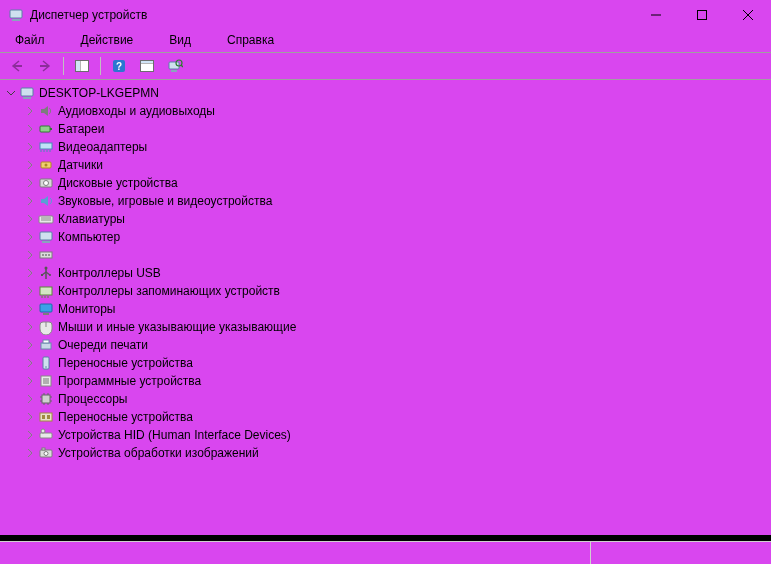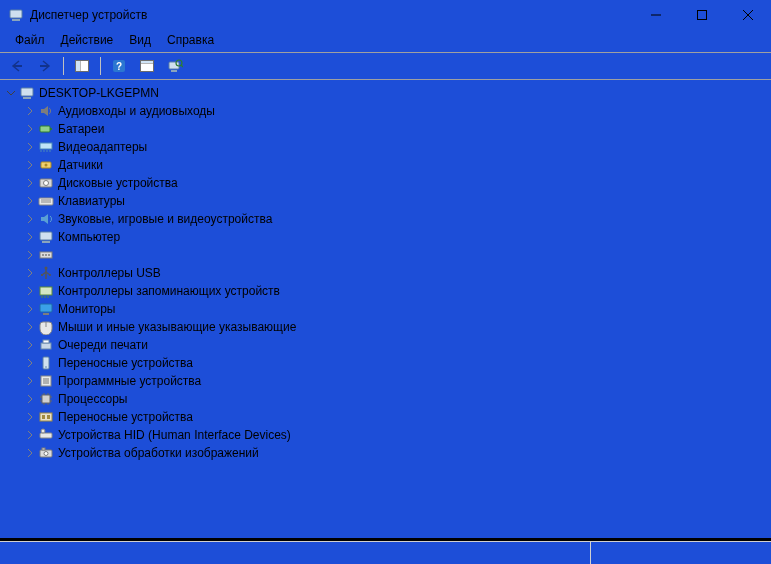--- a/index.html
+++ b/index.html
@@ -1,30 +1,30 @@
 <!DOCTYPE html>
 <html><head>
 <meta charset="utf-8">
 <style>
 html,body{margin:0;padding:0;font-family:"Segoe UI",Tahoma,sans-serif;font-size:12px;background:#fff;color:#000;height:100%}
-.window{width:771px;height:564px;display:flex;flex-direction:column;box-sizing:border-box;background:#1d4ed8}
+.window{width:771px;height:564px;display:flex;flex-direction:column;box-sizing:border-box;background:#d946ef}
 .titlebar{height:30px;display:flex;align-items:center;padding-left:8px}
 .titlebar .ticon{width:16px;height:16px;margin-right:6px;display:flex;align-items:center;justify-content:center}
 .titlebar .title{flex:0 0 auto}
 .titlebar .spacer{flex:1}
 .sysbtns{display:flex;height:100%}
 .sysbtn{width:46px;display:flex;align-items:center;justify-content:center}
 .sysbtn svg{pointer-events:none}
-.menubar{height:20px;display:flex;align-items:center;padding:0 8px;gap:2px}
+.menubar{height:20px;display:flex;align-items:center;padding:0 8px;gap:22px}
 .menuitem{padding:1px 7px}
 .toolbar-wrap{border-top:1px solid #a0a0a0;border-bottom:1px solid #a0a0a0;margin-top:2px}
 .toolbar{height:26px;display:flex;align-items:center;padding:0 4px;gap:2px}
 .tbtn{width:24px;height:22px;display:flex;align-items:center;justify-content:center;border:1px solid transparent;border-radius:2px}
 .tsep{width:1px;height:18px;background:#c0c0c0;margin:0 3px}
-.client{flex:1;overflow:auto;padding:4px;border-bottom:3px solid #000000}
+.client{flex:1;overflow:auto;padding:4px;border-bottom:6px solid #000000}
 .tree{user-select:none}
 .node{display:flex;align-items:center;height:18px}
 .arrow{width:14px;display:flex;align-items:center;justify-content:center;color:#666}
 .arrow svg{display:block}
 .nicon{width:16px;height:16px;margin:0 4px 0 1px;display:flex;align-items:center;justify-content:center}
 .label{white-space:nowrap}
 .children{padding-left:19px}
 .statusbar{height:22px;border-top:1px solid #d0d0d0;display:flex}
 .statusbar .pane{border-right:1px solid #d0d0d0;height:100%}
 .statusbar .pane:first-child{flex:1}
@@ -209,40 +209,40 @@
             <span class="label">Дисковые устройства</span>
           </div>
           <div class="node">
             <span class="arrow">
               <svg width="10" height="10" viewBox="0 0 10 10">
                 <path d="M3 1 L7 5 L3 9" fill="none" stroke="#808080" stroke-width="1"></path>
               </svg>
             </span>
             <span class="nicon">
               <svg width="16" height="16" viewBox="0 0 16 16">
+                <path d="M3 6h3l4-3v10l-4-3H3z" fill="#5a9fd4"></path>
+                <path d="M12 5c2 1 2 5 0 6" fill="none" stroke="#5a9fd4"></path>
+              </svg>
+            </span>
+            <span class="label">Звуковые, игровые и видеоустройства</span>
+          </div>
+          <div class="node">
+            <span class="arrow">
+              <svg width="10" height="10" viewBox="0 0 10 10">
+                <path d="M3 1 L7 5 L3 9" fill="none" stroke="#808080" stroke-width="1"></path>
+              </svg>
+            </span>
+            <span class="nicon">
+              <svg width="16" height="16" viewBox="0 0 16 16">
                 <rect x="1" y="5" width="14" height="7" rx="1" fill="#e8e8e8" stroke="#888"></rect>
                 <line x1="3" y1="7" x2="13" y2="7" stroke="#888"></line>
                 <line x1="3" y1="9" x2="13" y2="9" stroke="#888"></line>
               </svg>
             </span>
             <span class="label">Клавиатуры</span>
-          </div>
-          <div class="node">
-            <span class="arrow">
-              <svg width="10" height="10" viewBox="0 0 10 10">
-                <path d="M3 1 L7 5 L3 9" fill="none" stroke="#808080" stroke-width="1"></path>
-              </svg>
-            </span>
-            <span class="nicon">
-              <svg width="16" height="16" viewBox="0 0 16 16">
-                <path d="M3 6h3l4-3v10l-4-3H3z" fill="#5a9fd4"></path>
-                <path d="M12 5c2 1 2 5 0 6" fill="none" stroke="#5a9fd4"></path>
-              </svg>
-            </span>
-            <span class="label">Звуковые, игровые и видеоустройства</span>
           </div>
           <div class="node">
             <span class="arrow">
               <svg width="10" height="10" viewBox="0 0 10 10">
                 <path d="M3 1 L7 5 L3 9" fill="none" stroke="#808080" stroke-width="1"></path>
               </svg>
             </span>
             <span class="nicon">
               <svg width="16" height="16" viewBox="0 0 16 16">
                 <rect x="2" y="3" width="12" height="8" rx="1" fill="#cfe0ef" stroke="#5a7fa6"></rect>

